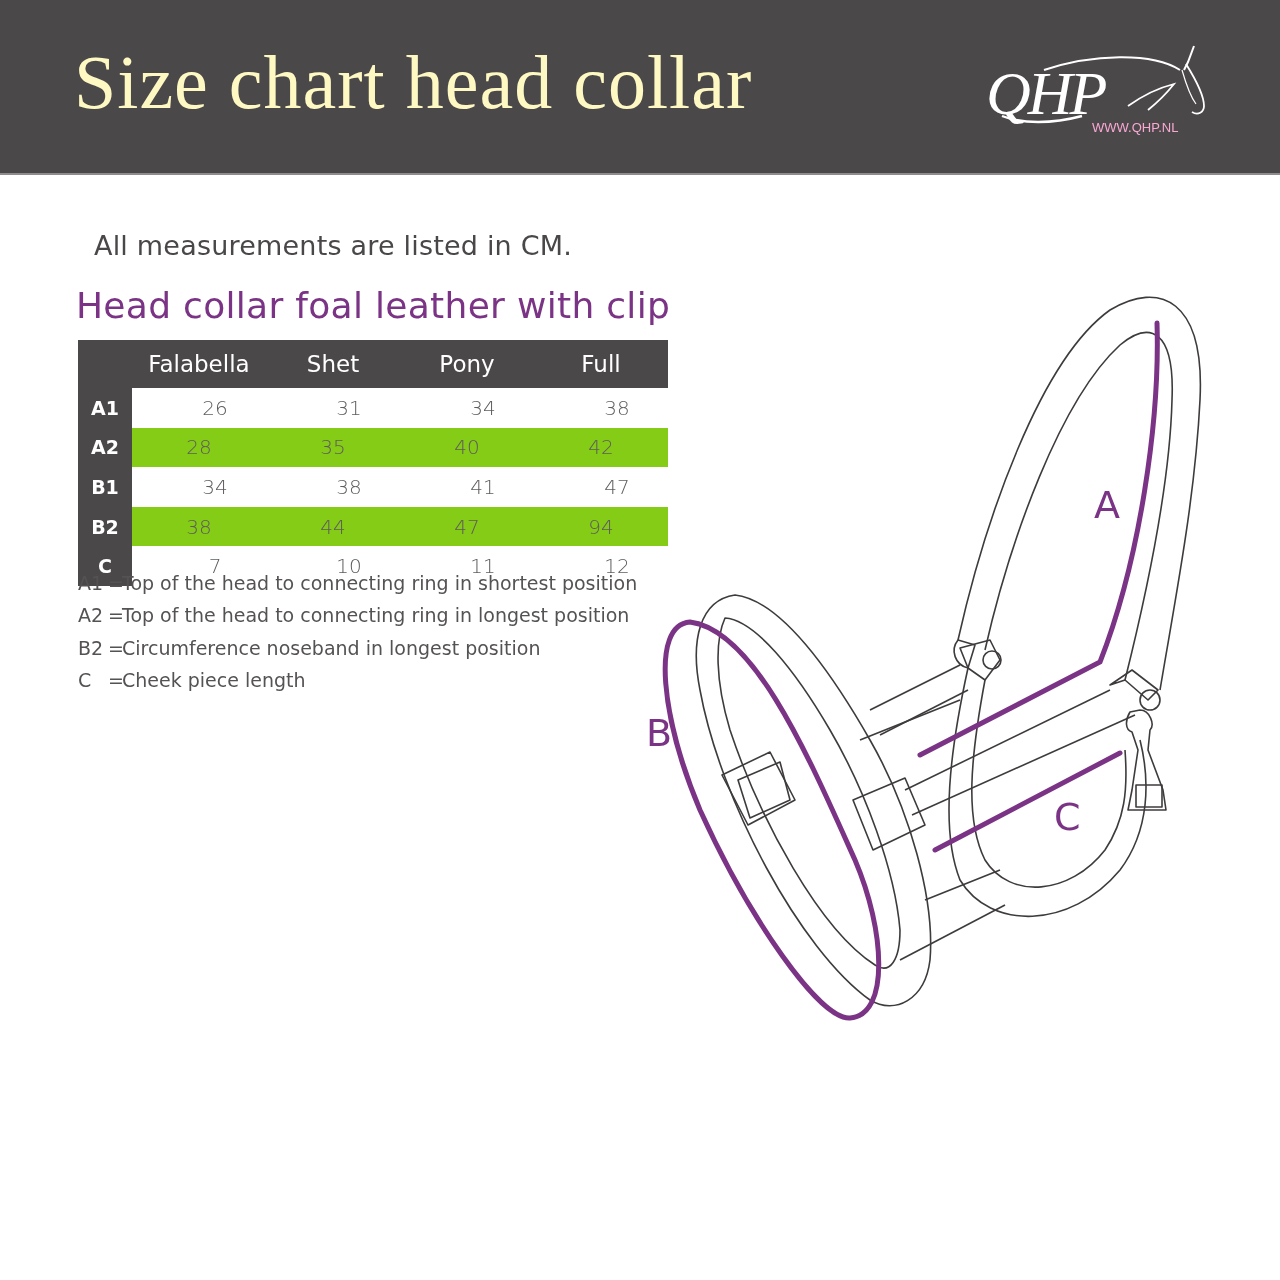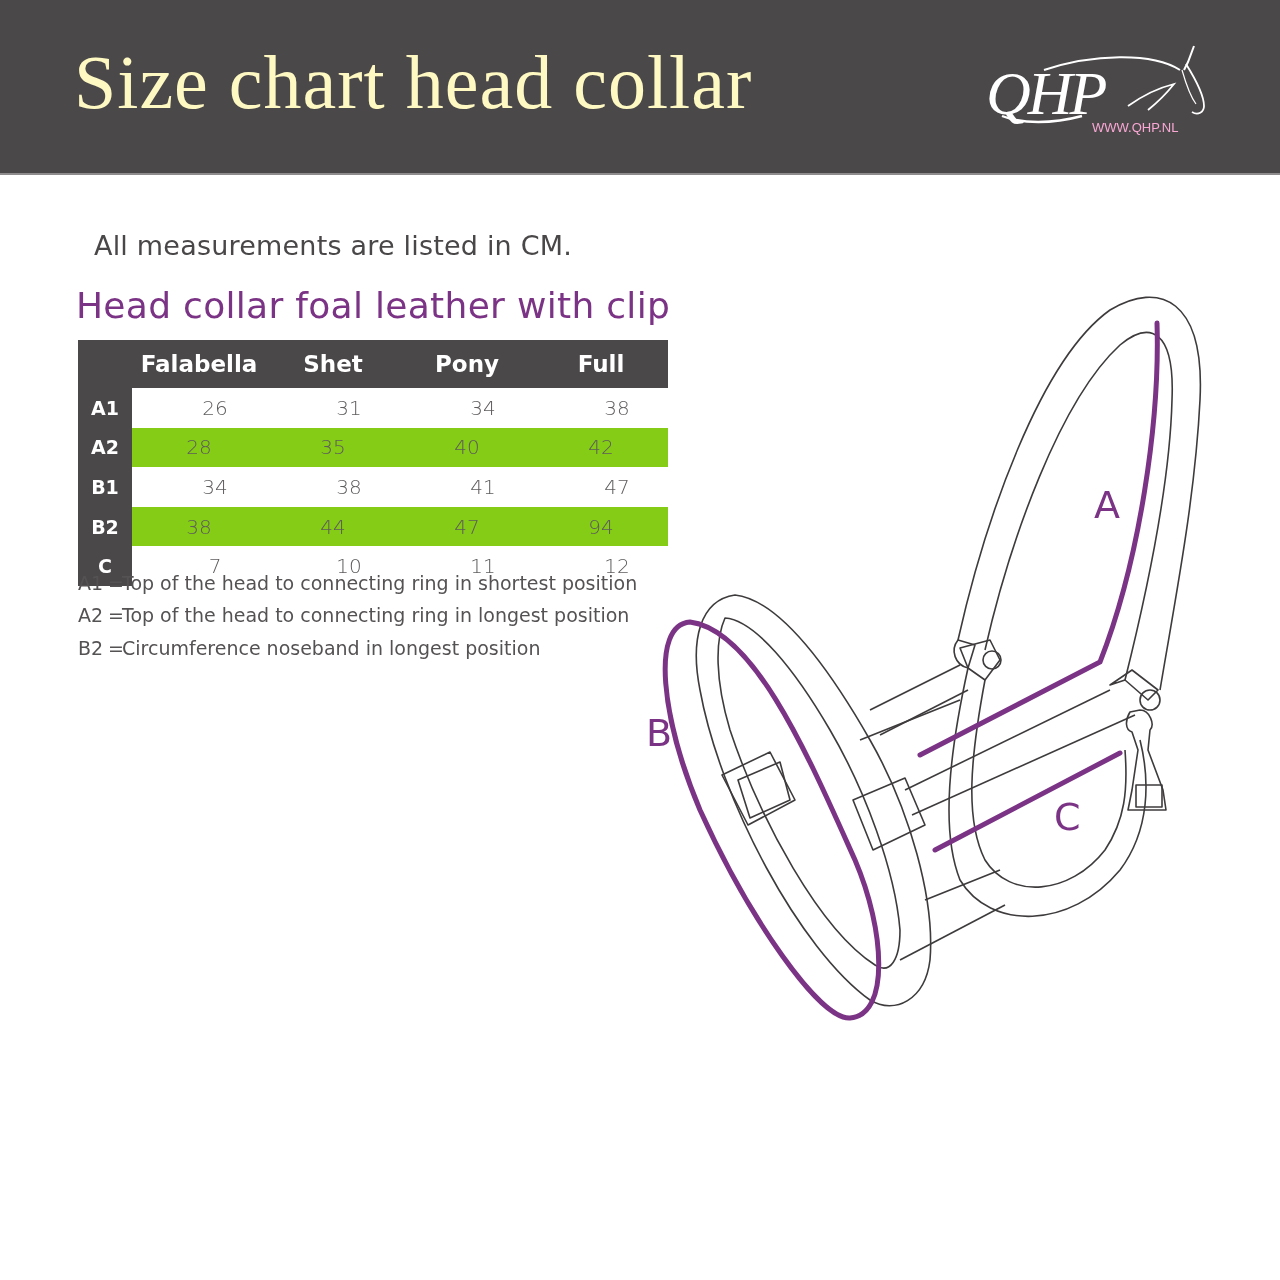--- a/index.html
+++ b/index.html
@@ -36,21 +36,21 @@
   .subtitle {
     position: absolute; left: 76px; top: 285px; margin: 0;
     font-family: "DejaVu Sans", sans-serif; font-weight: normal; font-size: 36px; color: #7b3385; letter-spacing: 0.3px;
   }
 
   table.size-table {
     position: absolute; left: 78px; top: 340px; border-collapse: collapse;
     font-family: "DejaVu Sans", sans-serif;
   }
   .size-table th {
-    background: #4b4849; color: #ffffff; font-weight: bold; font-size: 23px; height: 48px; padding: 0; text-align: center;
+    background: #4b4849; color: #ffffff; font-weight: normal; font-size: 23px; height: 48px; padding: 0; text-align: center;
   }
   .size-table th.corner { width: 54px; }
   .size-table th.col { width: 134px; }
   .size-table td {
     height: 39.6px; padding: 0; text-align: center; font-size: 20px; color: #5f5c5d; font-weight: 300;
   }
   .size-table td.rowhead { background: #4b4849; color: #ffffff; font-size: 19px; font-weight: bold; width: 54px; }
   .size-table tr.stripe td.val { background: #84cc16; }
   .size-table tr.plain td.val { background: #ffffff; padding-left: 32px; }
 
@@ -133,20 +133,21 @@
       <td class="val">11</td>
       <td class="val">12</td>
     </tr>
   </tbody>
 </table>
 
 <ul class="legend">
   <li><span class="code">A1</span><span class="eq">=</span><span>Top of the head to connecting ring in shortest position</span></li>
   <li><span class="code">A2</span><span class="eq">=</span><span>Top of the head to connecting ring in longest position</span></li>
   <li><span class="code">B2</span><span class="eq">=</span><span>Circumference noseband in longest position</span></li>
+  <li><span class="code">C</span><span class="eq">=</span><span>Cheek piece length</span></li>
 </ul>
 
 <div class="diagram">
   <svg width="620" height="750" viewBox="630 290 620 750">
     <g fill="none" stroke="#3e3b3c" stroke-width="1.6" stroke-linejoin="round">
 
       <path d="M958 640 C985 520 1040 360 1110 310 C1160 280 1205 300 1200 400 C1195 500 1175 600 1160 690"></path>
 
       <path d="M985 650 C1010 540 1060 400 1120 345 C1150 320 1175 330 1172 400 C1170 480 1150 580 1125 680"></path>
 

